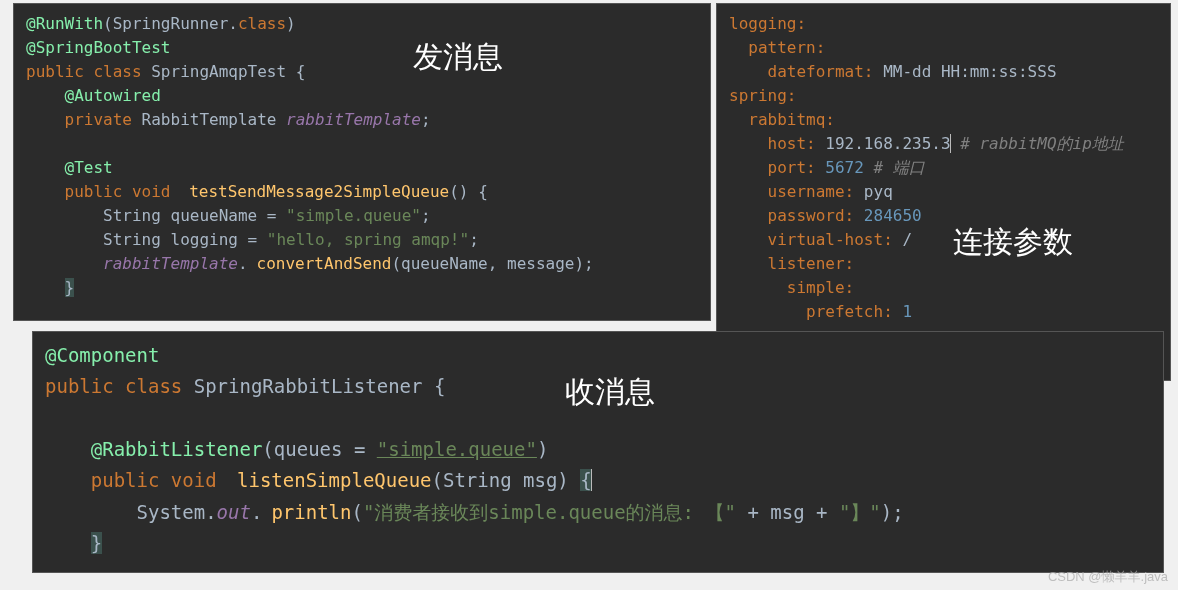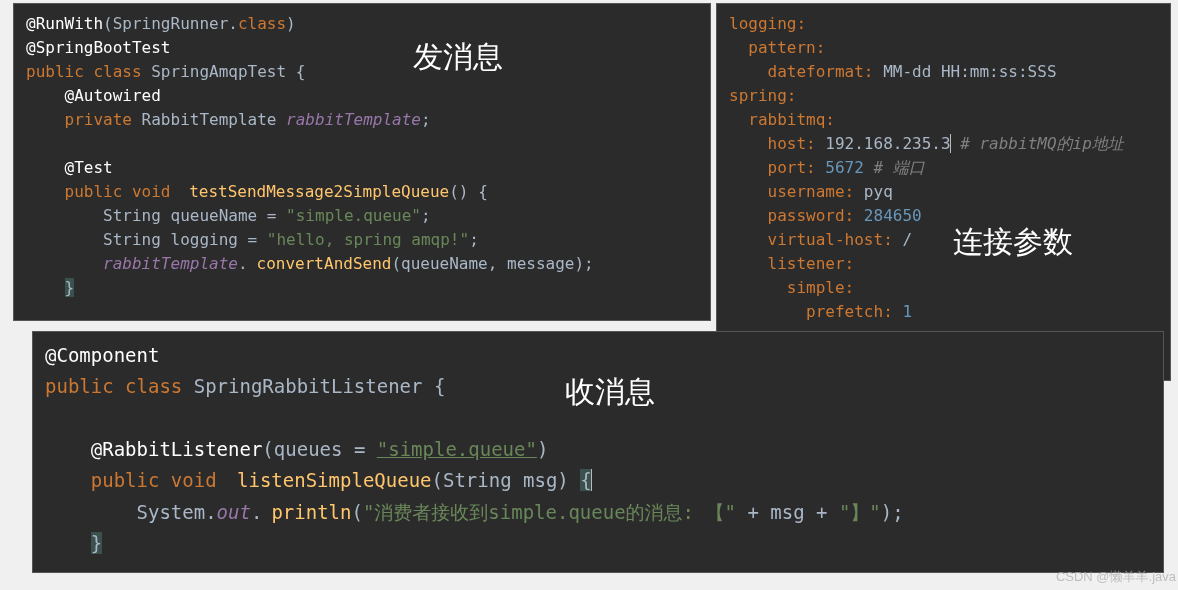--- a/index.html
+++ b/index.html
@@ -36,21 +36,21 @@
       top: 331px;
       width: 1132px;
       height: 242px;
     }
     pre {
       margin: 0;
       white-space: pre;
       line-height: 1.5;
     }
     .kw { color: #cc7832; }
-    .anno { color: #ffffff; }
+    .anno { color: #86efac; }
     .str { color: #6a8759; }
     .method { color: #ffc66d; margin-left: 9px; }
     .num { color: #6897bb; }
     .field { color: #9876aa; font-style: italic; }
     .cmt { color: #808080; font-style: italic; }
     .yk { color: #cc7832; }
     .yv { color: #a9b7c6; }
     .brace { color: #a9b7c6; }
     .hlbrace { background: #3b514d; }
     .underline { text-decoration: underline; }
@@ -61,21 +61,21 @@
       font-weight: 500;
       font-family: 'Microsoft YaHei', 'SimHei', sans-serif;
       z-index: 10;
       margin-top: 7px;
     }
     .label1 { left: 413px; top: 30px; }
     .label2 { left: 953px; top: 215px; }
     .label3 { left: 565px; top: 365px; }
     .watermark {
       position: absolute;
-      right: 2px;
+      right: 10px;
       bottom: 4px;
       color: #aaa;
       font-size: 13px;
       font-family: 'Microsoft YaHei', sans-serif;
       opacity: 0.7;
     }
     .caret {
       border-right: 1px solid #bbb;
       margin-left: -1px;
     }

